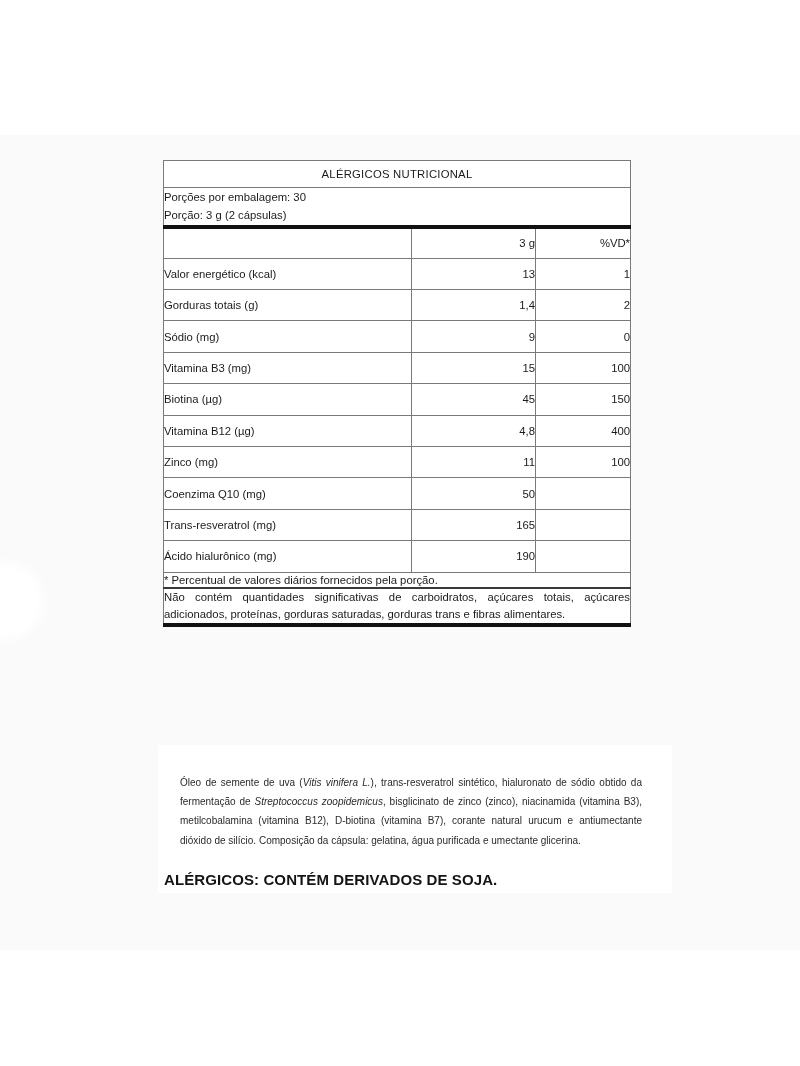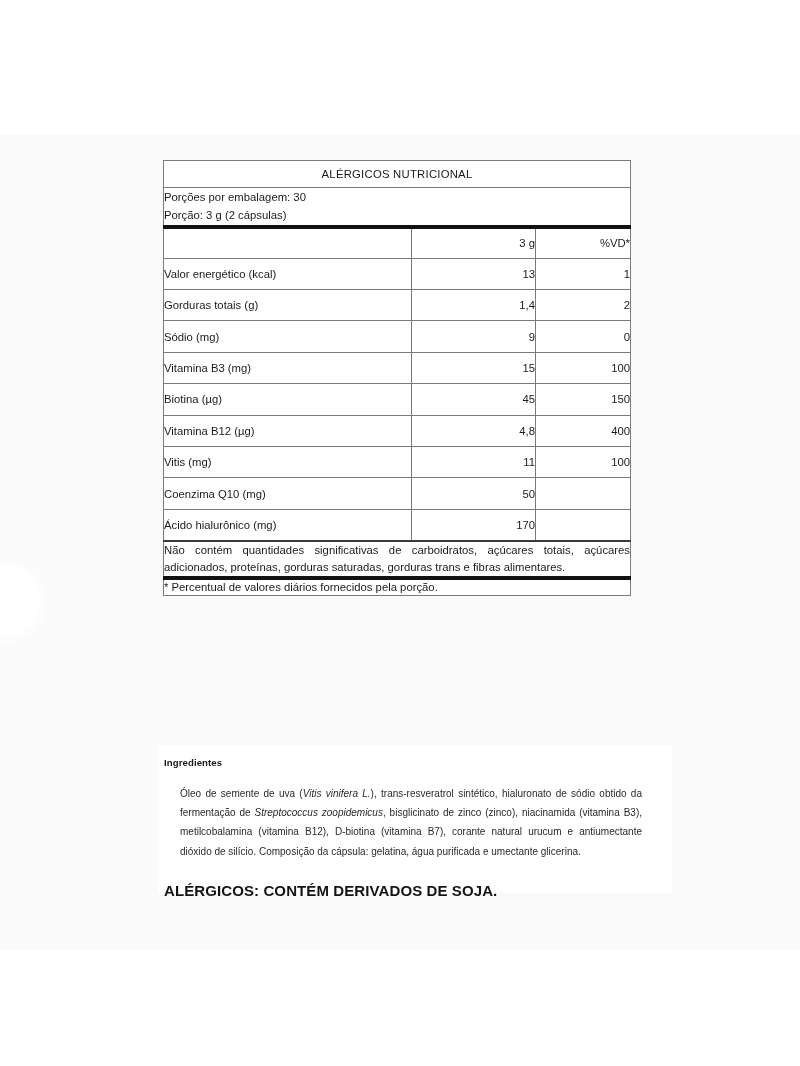--- a/index.html
+++ b/index.html
@@ -197,44 +197,48 @@
         <td class="row-cell nm">Biotina (µg)</td>
         <td class="row-cell vl">45</td>
         <td class="row-cell vl">150</td>
       </tr>
       <tr>
         <td class="row-cell nm">Vitamina B12 (µg)</td>
         <td class="row-cell vl">4,8</td>
         <td class="row-cell vl">400</td>
       </tr>
       <tr>
-        <td class="row-cell nm">Vitis (mg)</td>
+        <td class="row-cell nm">Zinco (mg)</td>
         <td class="row-cell vl">11</td>
         <td class="row-cell vl">100</td>
       </tr>
       <tr>
         <td class="row-cell nm">Coenzima Q10 (mg)</td>
         <td class="row-cell vl">50</td>
         <td class="row-cell vl"></td>
       </tr>
       <tr>
+        <td class="row-cell nm">Trans-resveratrol (mg)</td>
+        <td class="row-cell vl">165</td>
+        <td class="row-cell vl"></td>
+      </tr>
+      <tr>
         <td class="row-cell nm">Ácido hialurônico (mg)</td>
-        <td class="row-cell vl">170</td>
+        <td class="row-cell vl">190</td>
         <td class="row-cell vl"></td>
       </tr>
 
       <tr>
+        <td class="foot-cell" colspan="3">* Percentual de valores diários fornecidos pela porção.</td>
+      </tr>
+      <tr>
         <td class="note-cell" colspan="3">Não contém quantidades significativas de carboidratos, açúcares totais, açúcares adicionados, proteínas, gorduras saturadas, gorduras trans e fibras alimentares.</td>
-      </tr>
-      <tr>
-        <td class="foot-cell" colspan="3">* Percentual de valores diários fornecidos pela porção.</td>
       </tr>
     </tbody>
   </table>
 </div>
 
 <div class="ingr-card">
   <div class="ingr-inner">
-    <div class="ingr-title">Ingredientes</div>
     <p class="ingr-body"><span>Óleo de semente de uva (</span><i>Vitis vinifera L.</i><span>), trans-resveratrol sintético, hialuronato de sódio obtido da fermentação de </span><i>Streptococcus zoopidemicus</i><span>, bisglicinato de zinco (zinco), niacinamida (vitamina B3), metilcobalamina (vitamina B12), D-biotina (vitamina B7), corante natural urucum e antiumectante dióxido de silício. Composição da cápsula: gelatina, água purificada e umectante glicerina.</span></p>
     <span class="ingr-strong">ALÉRGICOS: CONTÉM DERIVADOS DE SOJA.</span>
   </div>
 </div>
 
 </body></html>

